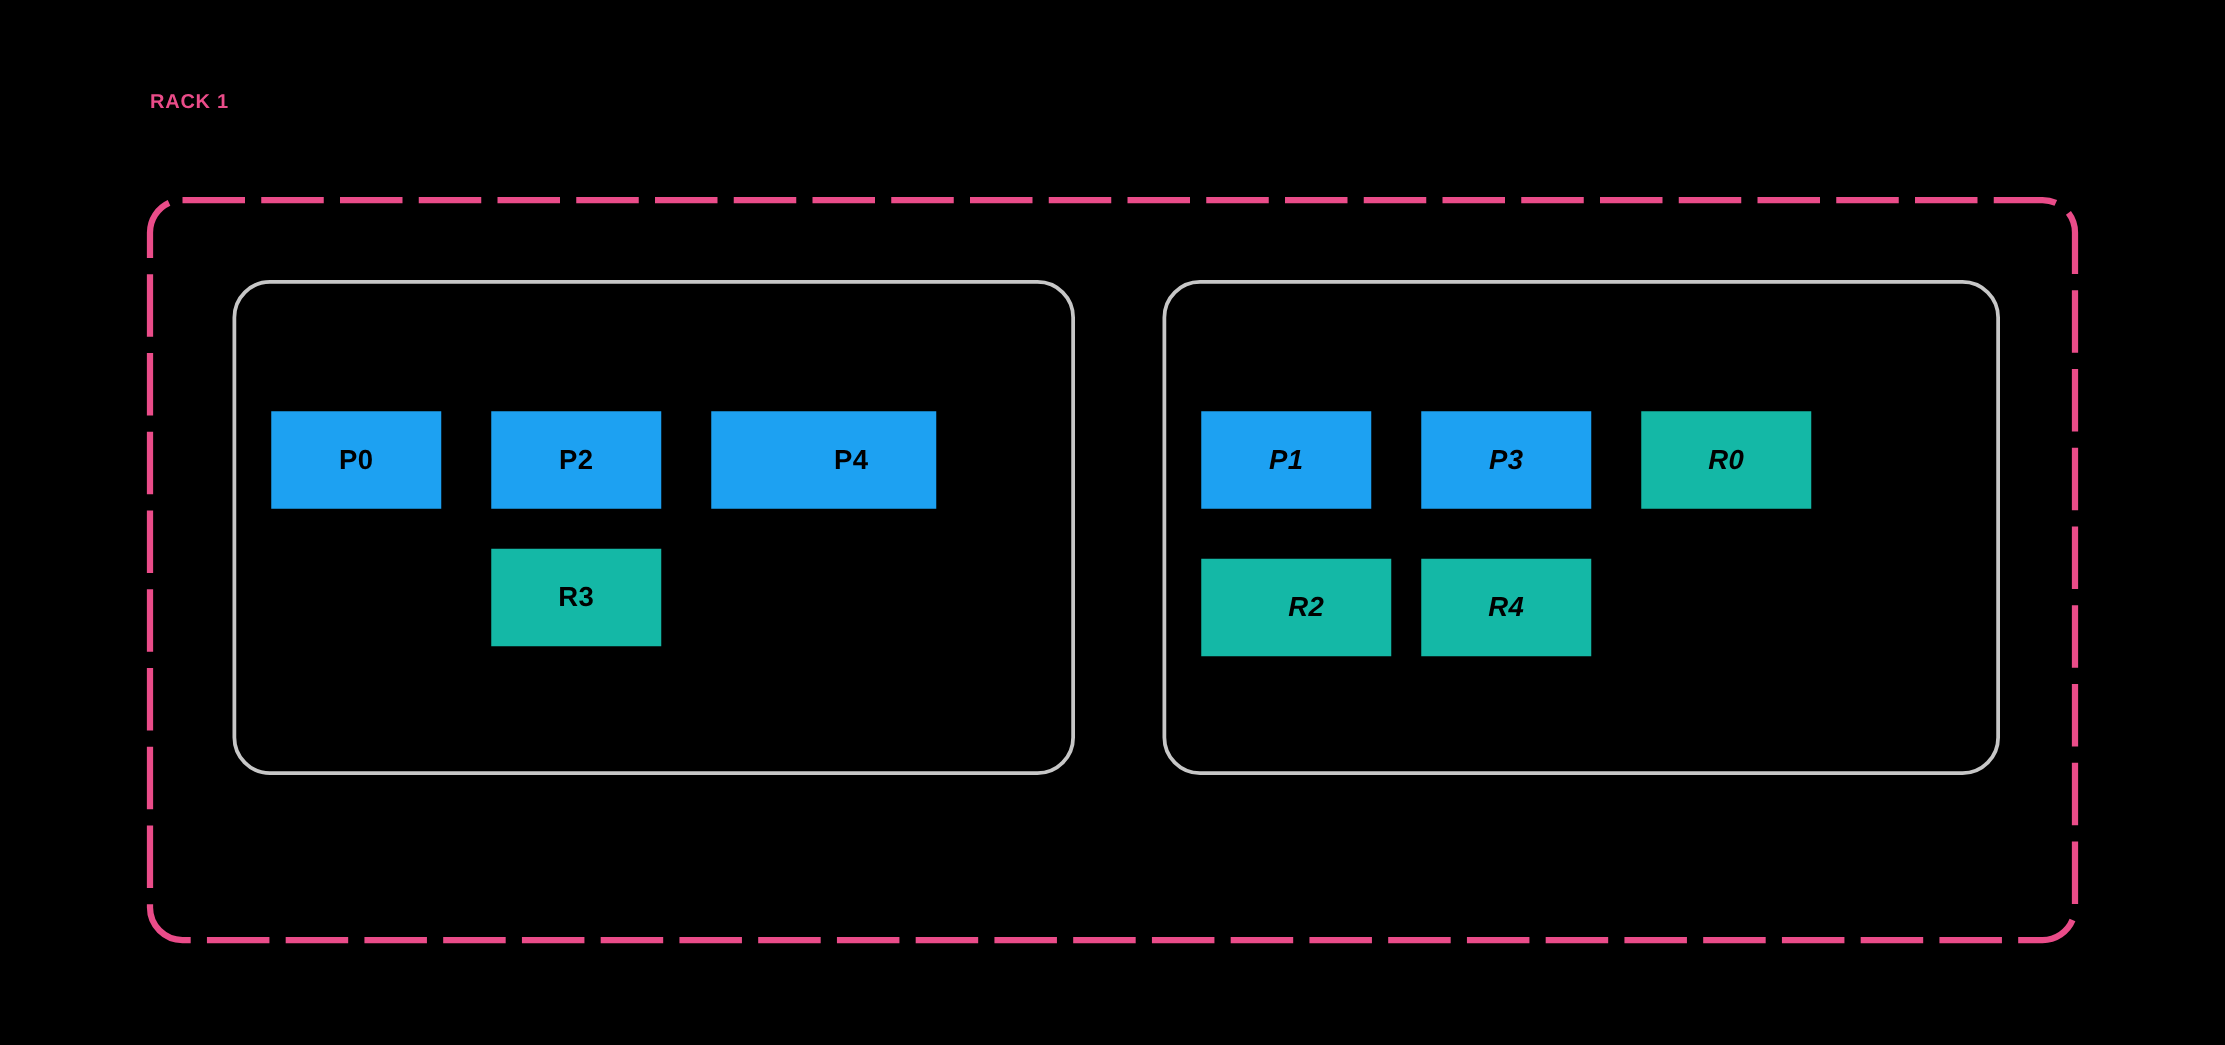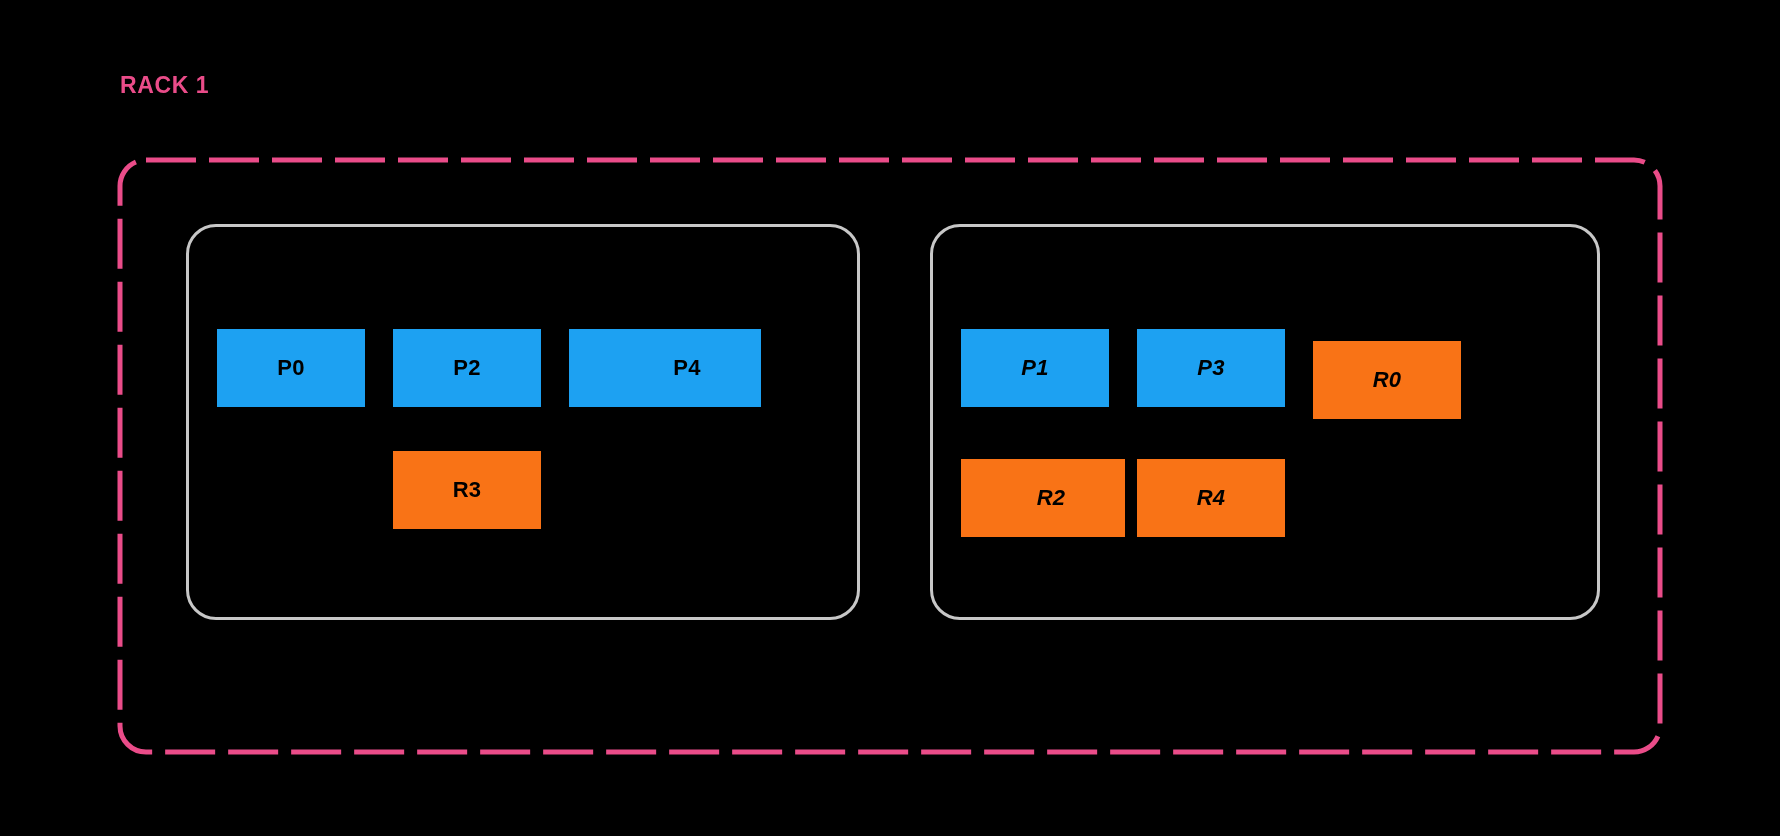--- a/index.html
+++ b/index.html
@@ -18,21 +18,21 @@
     height: 836px;
     background: #000000;
     overflow: hidden;
   }
 
   
   .rack-label {
     position: absolute;
     left: 120px;
     top: 74px;
-    font-size: 23px;
+    font-size: 16px;
     font-weight: bold;
     letter-spacing: 0.6px;
     color: #ea4c89;
     white-space: nowrap;
     line-height: 1;
   }
 
   
   .rack-box {
     position: absolute;
@@ -63,34 +63,34 @@
     position: absolute;
     left: 0;
     top: 0;
     width: 100%;
     height: 100%;
   }
 
   
   .chip {
     position: absolute;
-    width: 148px;
+    width: 136px;
     height: 78px;
     display: flex;
     align-items: center;
     justify-content: center;
     font-size: 22px;
     font-weight: bold;
     color: #000000;
     letter-spacing: 0.3px;
     line-height: 1;
     user-select: none;
   }
   .chip.primary { background: #1da1f2; }
-  .chip.replica { background: #f97316; margin-top: 12px; }
+  .chip.replica { background: #14b8a6; }
 </style>
 </head>
 <body>
 
 <div id="canvas">
 
   <div class="rack-label">RACK 1</div>
 
   <div class="rack-box">
     <svg width="1548" height="600" viewBox="0 0 1548 600">

